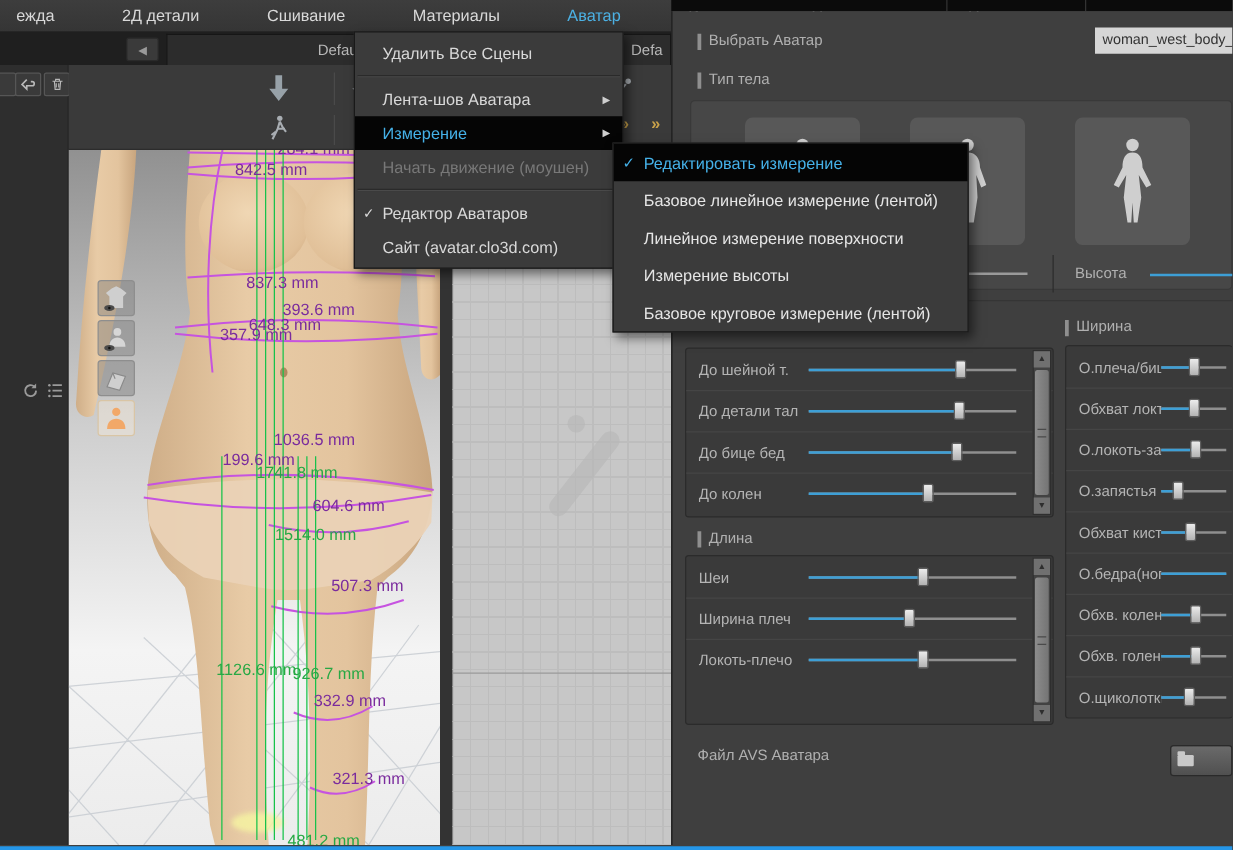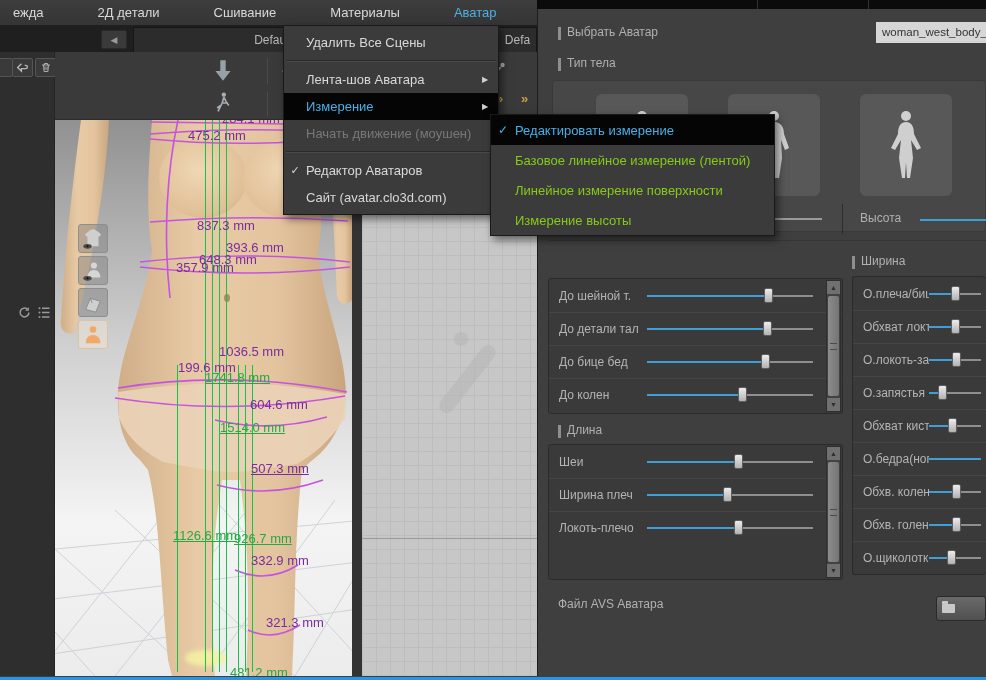--- a/index.html
+++ b/index.html
@@ -34,21 +34,21 @@
   .chev{position:absolute;color:#c9a24a;font-size:13px;font-weight:bold;}
   
   #viewport{left:55px;top:120px;width:297px;height:556px;overflow:hidden;
             background:linear-gradient(#919191,#cfcfcf 40%,#f4f4f4 72%,#ececec);}
   .vbtn{position:absolute;left:23px;width:30px;height:29px;background:rgba(125,125,125,.45);
         border:1px solid #8e8e8e;border-radius:3px;display:flex;align-items:center;justify-content:center;box-sizing:border-box;}
   .vbtn.active{background:rgba(255,240,220,.35);border-color:#d9c5a5;}
   .gline{position:absolute;width:1px;background:#17c24a;}
   .meas{position:absolute;font-size:13px;white-space:nowrap;}
   .meas.purple{color:#7a2b9d;}
-  .meas.green{color:#27a844;text-decoration:underline;}
+  .meas.green{color:#27a844;}
   #yellow-blob{position:absolute;left:130px;top:530px;width:42px;height:16px;border-radius:50%;
                background:#f5f2a2;filter:blur(2px);opacity:.85;}
   
   #strip-gap{left:352px;top:120px;width:10px;height:556px;background:#333;}
   #strip2d{left:362px;top:120px;width:175px;height:556px;background:#c7c7c7;overflow:hidden;
     background-image:repeating-linear-gradient(0deg,#bdbdbd 0 1px,transparent 1px 14px),
                      repeating-linear-gradient(90deg,#bdbdbd 0 1px,transparent 1px 14px);}
   #strip-hline{position:absolute;left:0;top:418px;width:175px;height:1px;background:#9a9a9a;}
   #ghost-arm{position:absolute;left:98px;top:218px;width:15px;height:82px;background:#b5b5b5;
              opacity:.6;border-radius:8px;transform:rotate(38deg);}
@@ -87,21 +87,21 @@
             box-shadow:3px 4px 8px rgba(0,0,0,.5);padding:3px 0;z-index:60;box-sizing:border-box;}
   .dd-row{height:27px;display:flex;align-items:center;color:#d9d9d9;font-size:13px;position:relative;}
   .dd-check{width:22px;text-align:center;font-size:11px;flex:none;}
   .dd-label{flex:1;white-space:nowrap;}
   .dd-arrow{width:16px;font-size:8px;color:#cfcfcf;flex:none;}
   .dd-row.sel{background:#050505;color:#45b1e8;}
   .dd-row.dis{color:#787878;}
   .dd-sep{height:1px;background:#2a2a2a;border-bottom:1px solid #4a4a4a;margin:4px 2px;}
   #submenu{left:490px;top:114px;width:285px;background:#3b3b3b;border:1px solid #191919;
            box-shadow:3px 4px 8px rgba(0,0,0,.5);z-index:61;box-sizing:border-box;}
-  .sm-row{height:30px;display:flex;align-items:center;color:#84cc16;font-size:13px;}
+  .sm-row{height:30px;display:flex;align-items:center;color:#e5e5e5;font-size:13px;}
   .sm-check{width:24px;text-align:center;font-size:12px;flex:none;}
   .sm-row.sel{background:#050505;color:#45b1e8;}
   .sm-row.sel .sm-check{color:#45b1e8;}
   
   #bottombar{left:0;top:677px;width:986px;height:3px;}
 </style>
 </head>
 <body>
 
 <div id="menubar" class="abs">
@@ -294,31 +294,31 @@
       <div class="gline" style="left: 157px; top: 0px; height: 552px;"></div>
       <div class="gline" style="left: 164px; top: 0px; height: 552px;"></div>
       <div class="gline" style="left: 171px; top: 0px; height: 552px;"></div>
       <div class="gline" style="left: 122px; top: 245px; height: 307px;"></div>
       <div class="gline" style="left: 183px; top: 245px; height: 307px;"></div>
       <div class="gline" style="left: 190px; top: 245px; height: 307px;"></div>
       <div class="gline" style="left: 197px; top: 245px; height: 307px;"></div>
     </div>
   <div id="meas-layer">
       <span class="meas purple" style="left: 167px; top: -9px;">284.1 mm</span>
-      <span class="meas purple" style="left: 133px; top: 8px;">475.2 mm</span>
+      <span class="meas purple" style="left: 133px; top: 8px;">842.5 mm</span>
       <span class="meas purple" style="left: 142px; top: 98px;">837.3 mm</span>
       <span class="meas purple" style="left: 171px; top: 120px;">393.6 mm</span>
       <span class="meas purple" style="left: 144px; top: 132px;">648.3 mm</span>
       <span class="meas purple" style="left: 121px; top: 140px;">357.9 mm</span>
       <span class="meas purple" style="left: 164px; top: 224px;">1036.5 mm</span>
       <span class="meas purple" style="left: 123px; top: 240px;">199.6 mm</span>
       <span class="meas green" style="left: 150px; top: 250px;">1741.8 mm</span>
       <span class="meas purple" style="left: 195px; top: 277px;">604.6 mm</span>
       <span class="meas green" style="left: 165px; top: 300px;">1514.0 mm</span>
-      <span class="meas purple" style="left: 196px; top: 341px; text-decoration: underline;">507.3 mm</span>
+      <span class="meas purple" style="left: 210px; top: 341px;">507.3 mm</span>
       <span class="meas green" style="left: 118px; top: 408px;">1126.6 mm</span>
       <span class="meas green" style="left: 179px; top: 411px;">926.7 mm</span>
       <span class="meas purple" style="left: 196px; top: 433px;">332.9 mm</span>
       <span class="meas purple" style="left: 211px; top: 495px;">321.3 mm</span>
       <span class="meas green" style="left: 175px; top: 545px;">481.2 mm</span>
     </div>
 
   <div class="vbtn" style="top:104px;">
     <svg width="22" height="22" viewBox="0 0 24 24">
         <path d="M8 3l4-2 4 2 5 4-3 3v10H6V10L3 7z" fill="#cfcfcf"></path>
@@ -585,15 +585,19 @@
       <span>Базовое линейное измерение (лентой)</span>
     </div>
     <div class="sm-row">
       <span class="sm-check"></span>
       <span>Линейное измерение поверхности</span>
     </div>
     <div class="sm-row">
       <span class="sm-check"></span>
       <span>Измерение высоты</span>
     </div>
+    <div class="sm-row">
+      <span class="sm-check"></span>
+      <span>Базовое круговое измерение (лентой)</span>
+    </div>
   </div>
 
 <div id="bottombar" class="abs" style="background: rgb(37, 150, 232);"></div>
 
 </body></html>

